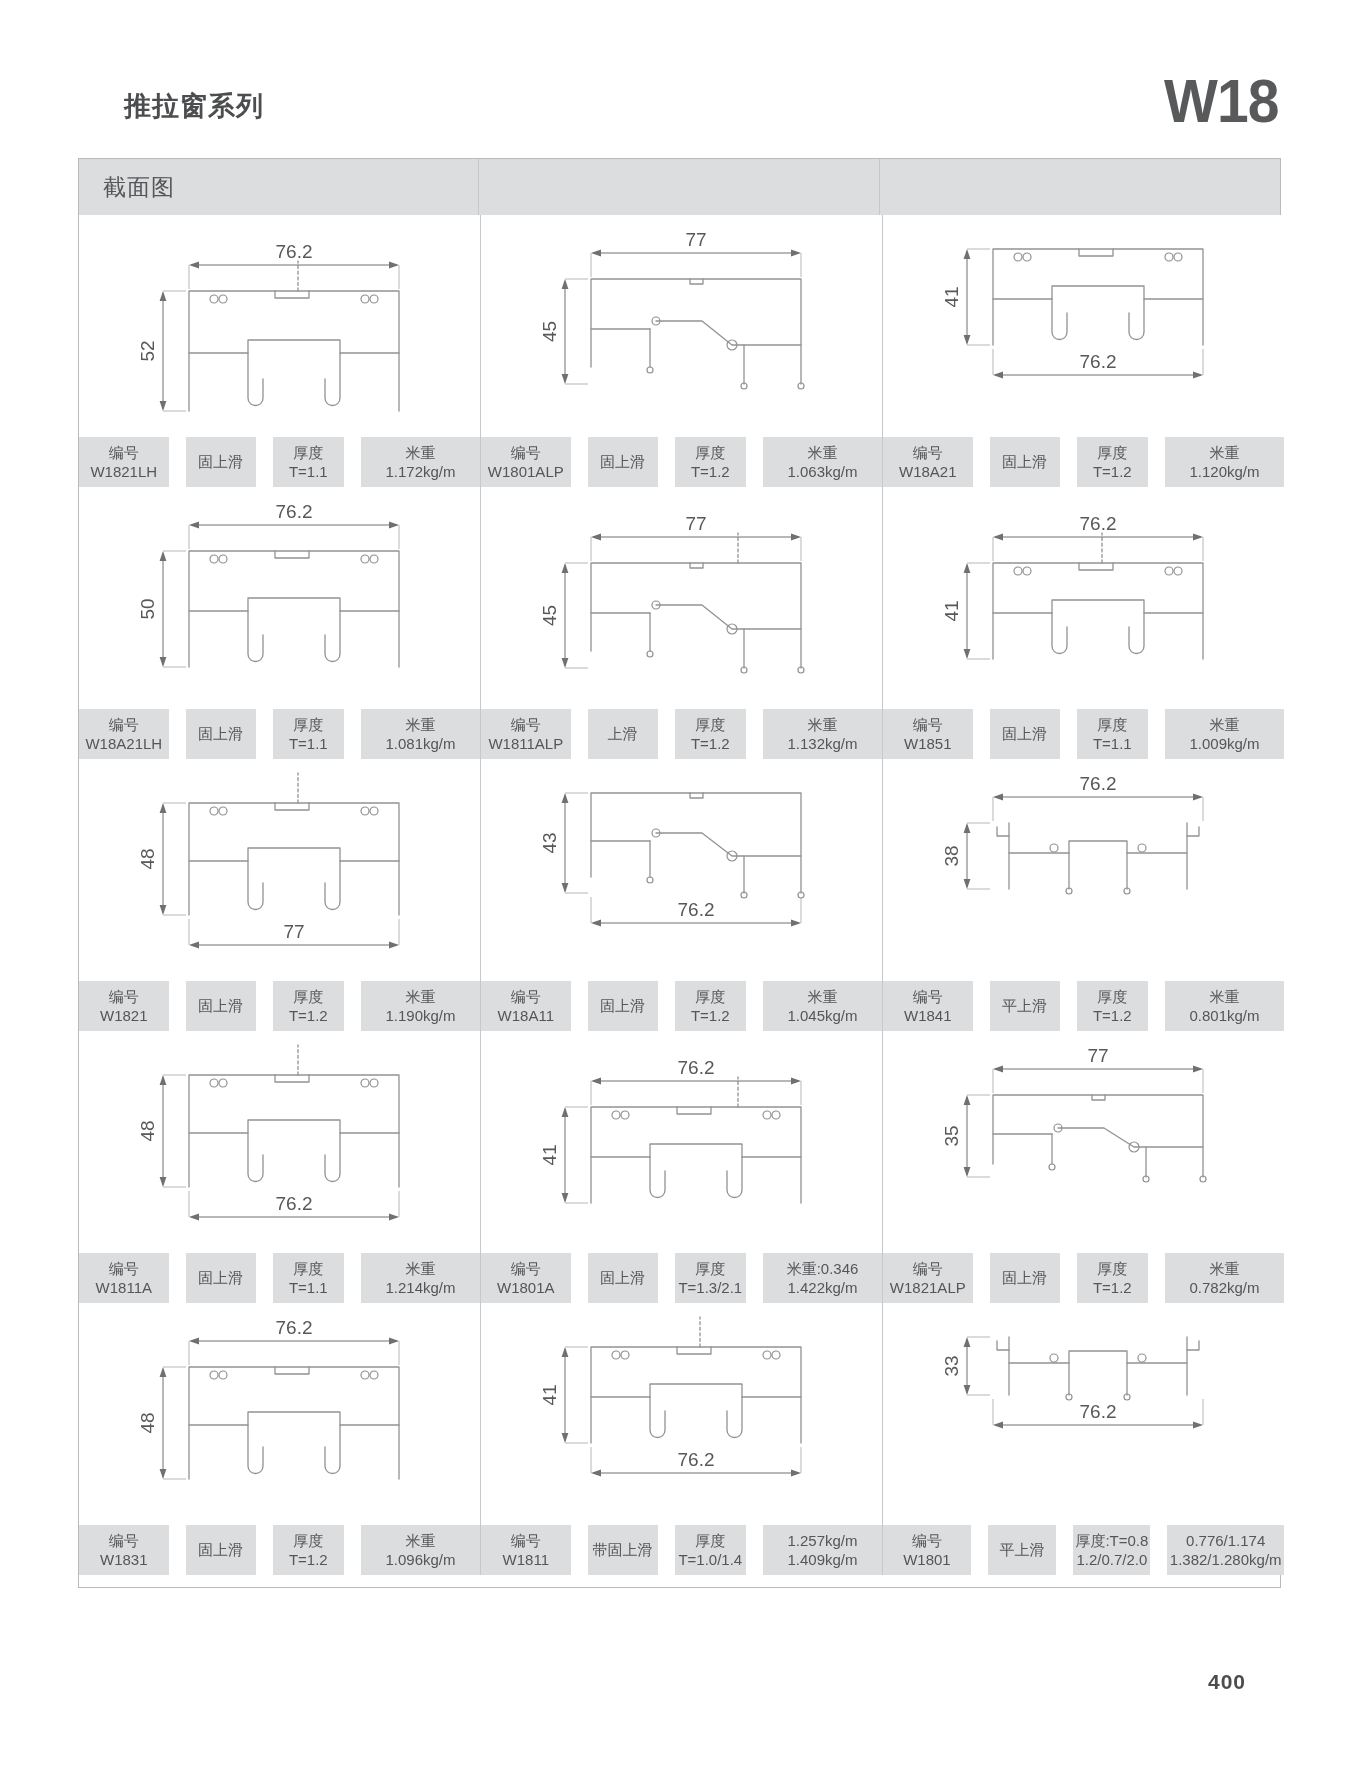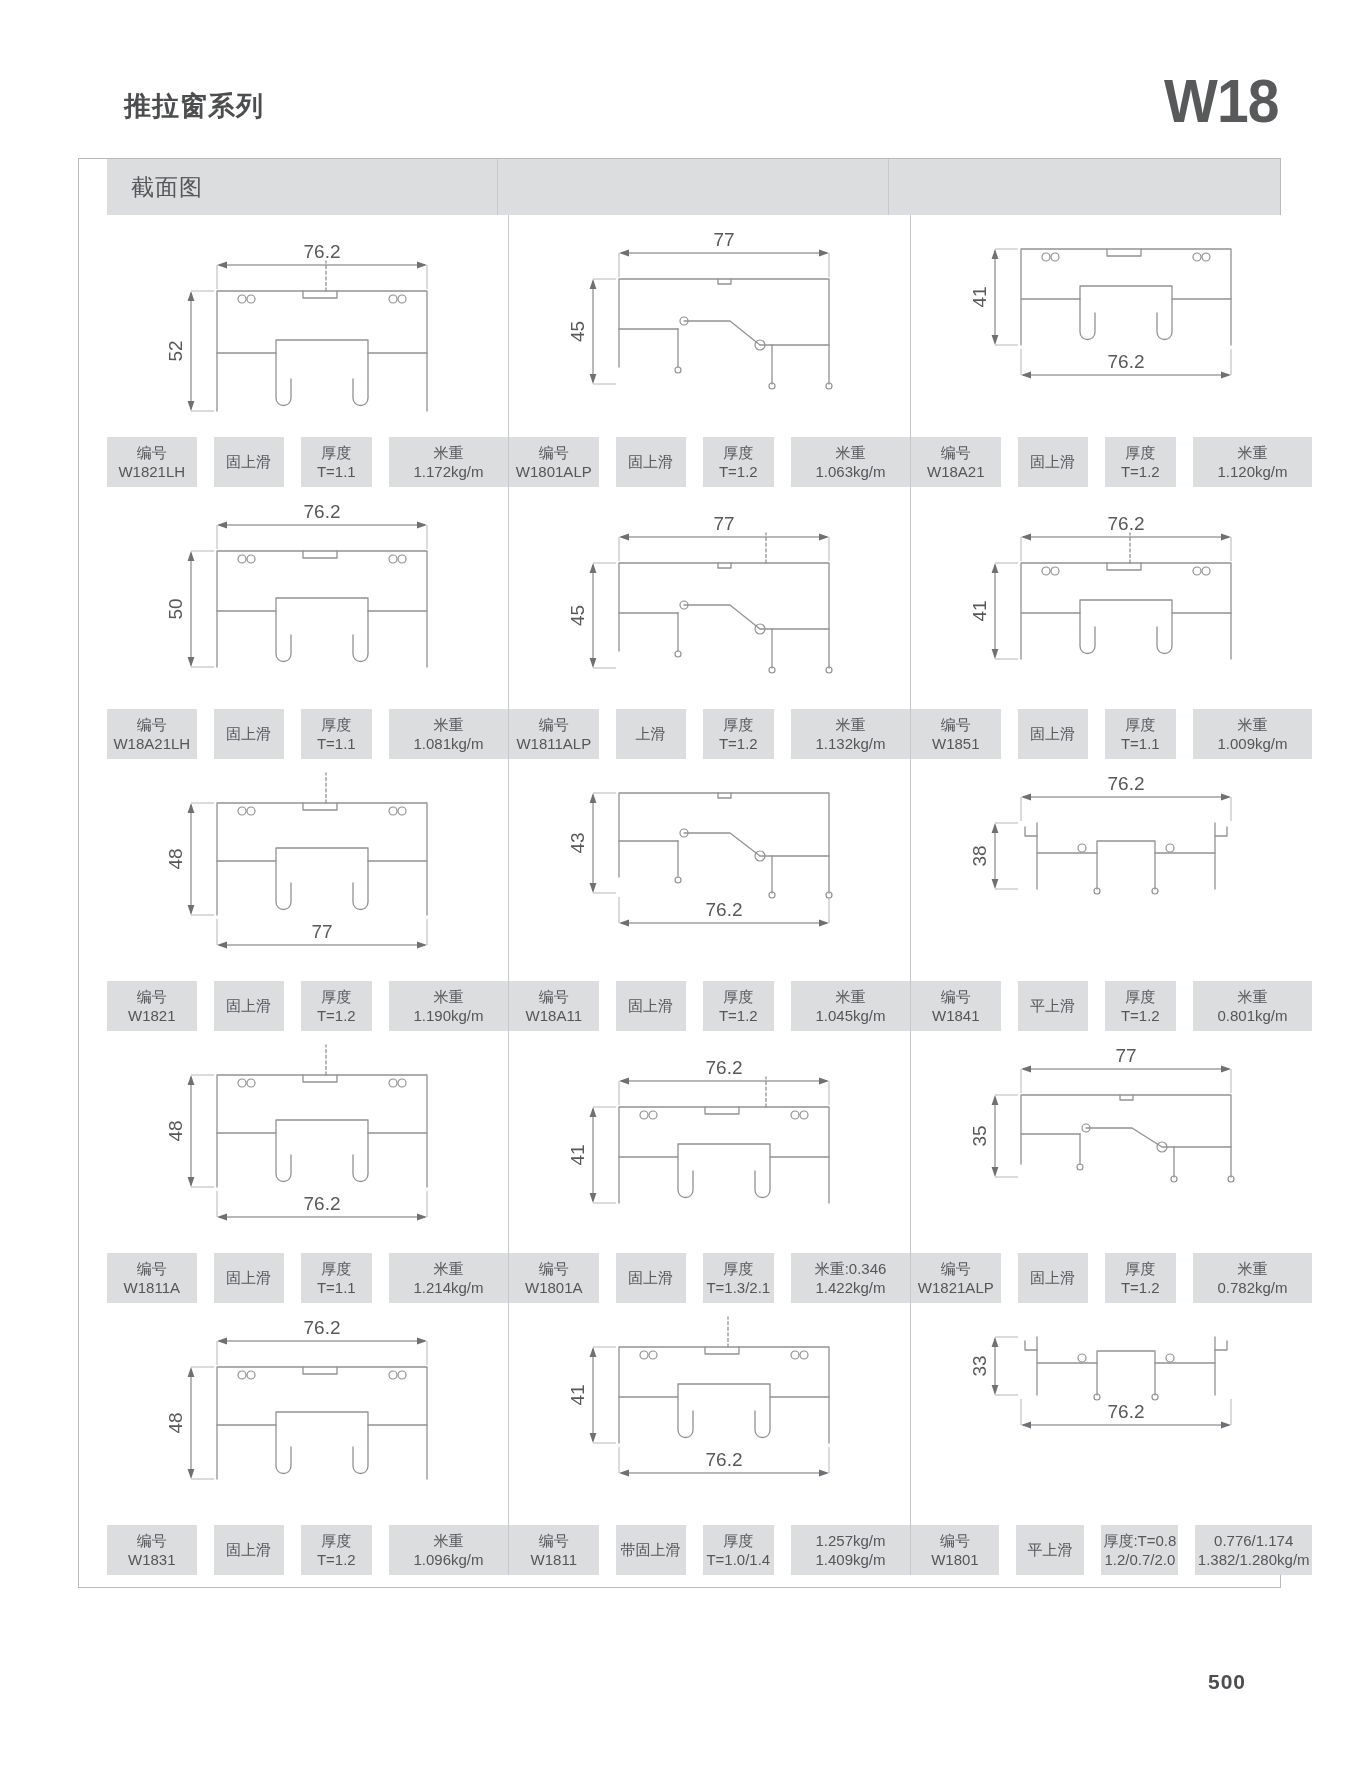--- a/index.html
+++ b/index.html
@@ -12,21 +12,21 @@
   .page-header{
     position:absolute;top:70px;left:92px;right:80px;
     display:flex;justify-content:space-between;align-items:flex-start;margin-left:32px;
   }
   .page-title{font-size:27px;font-weight:700;color:#4c4d4f;letter-spacing:1px;padding-top:18px;}
   .series-code{font-size:62px;font-weight:700;color:#58595b;line-height:1;
     transform:scaleX(0.92);transform-origin:right top;letter-spacing:-1px;}
   
   .catalog{
     position:absolute;top:158px;left:78px;width:1203px;
-    border:1px solid #b9babb;background:#ffffff;box-sizing:border-box;padding-left:28px;
+    border:1px solid #b9babb;background:#ffffff;box-sizing:border-box;
   }
   .cat-header{display:grid;grid-template-columns:1fr 1fr 1fr;height:56px;background:#dcddde;}
   .cat-header > div{display:flex;align-items:center;border-right:1px solid #c7c8c9;}
   .cat-header > div:last-child{border-right:none;}
   .section-title{font-size:23px;color:#55565a;padding-left:24px;letter-spacing:1px;}
   .cat-row{display:grid;grid-template-columns:1fr 1fr 1fr;}
   .cat-cell{border-right:1px solid #c7c8c9;box-sizing:border-box;}
   .cat-cell:last-child{border-right:none;}
   .draw{height:222px;position:relative;overflow:hidden;background:#fff;}
   .draw svg{display:block;}
@@ -788,13 +788,13 @@
               <span>0.776/1.174</span>
               <span>1.382/1.280kg/m</span>
             </div>
           </div>
         </div>
       </div>
     </div>
   <div class="spacer"></div>
 </div>
 
-<div class="page-number">500</div>
+<div class="page-number">400</div>
 
 </body></html>

